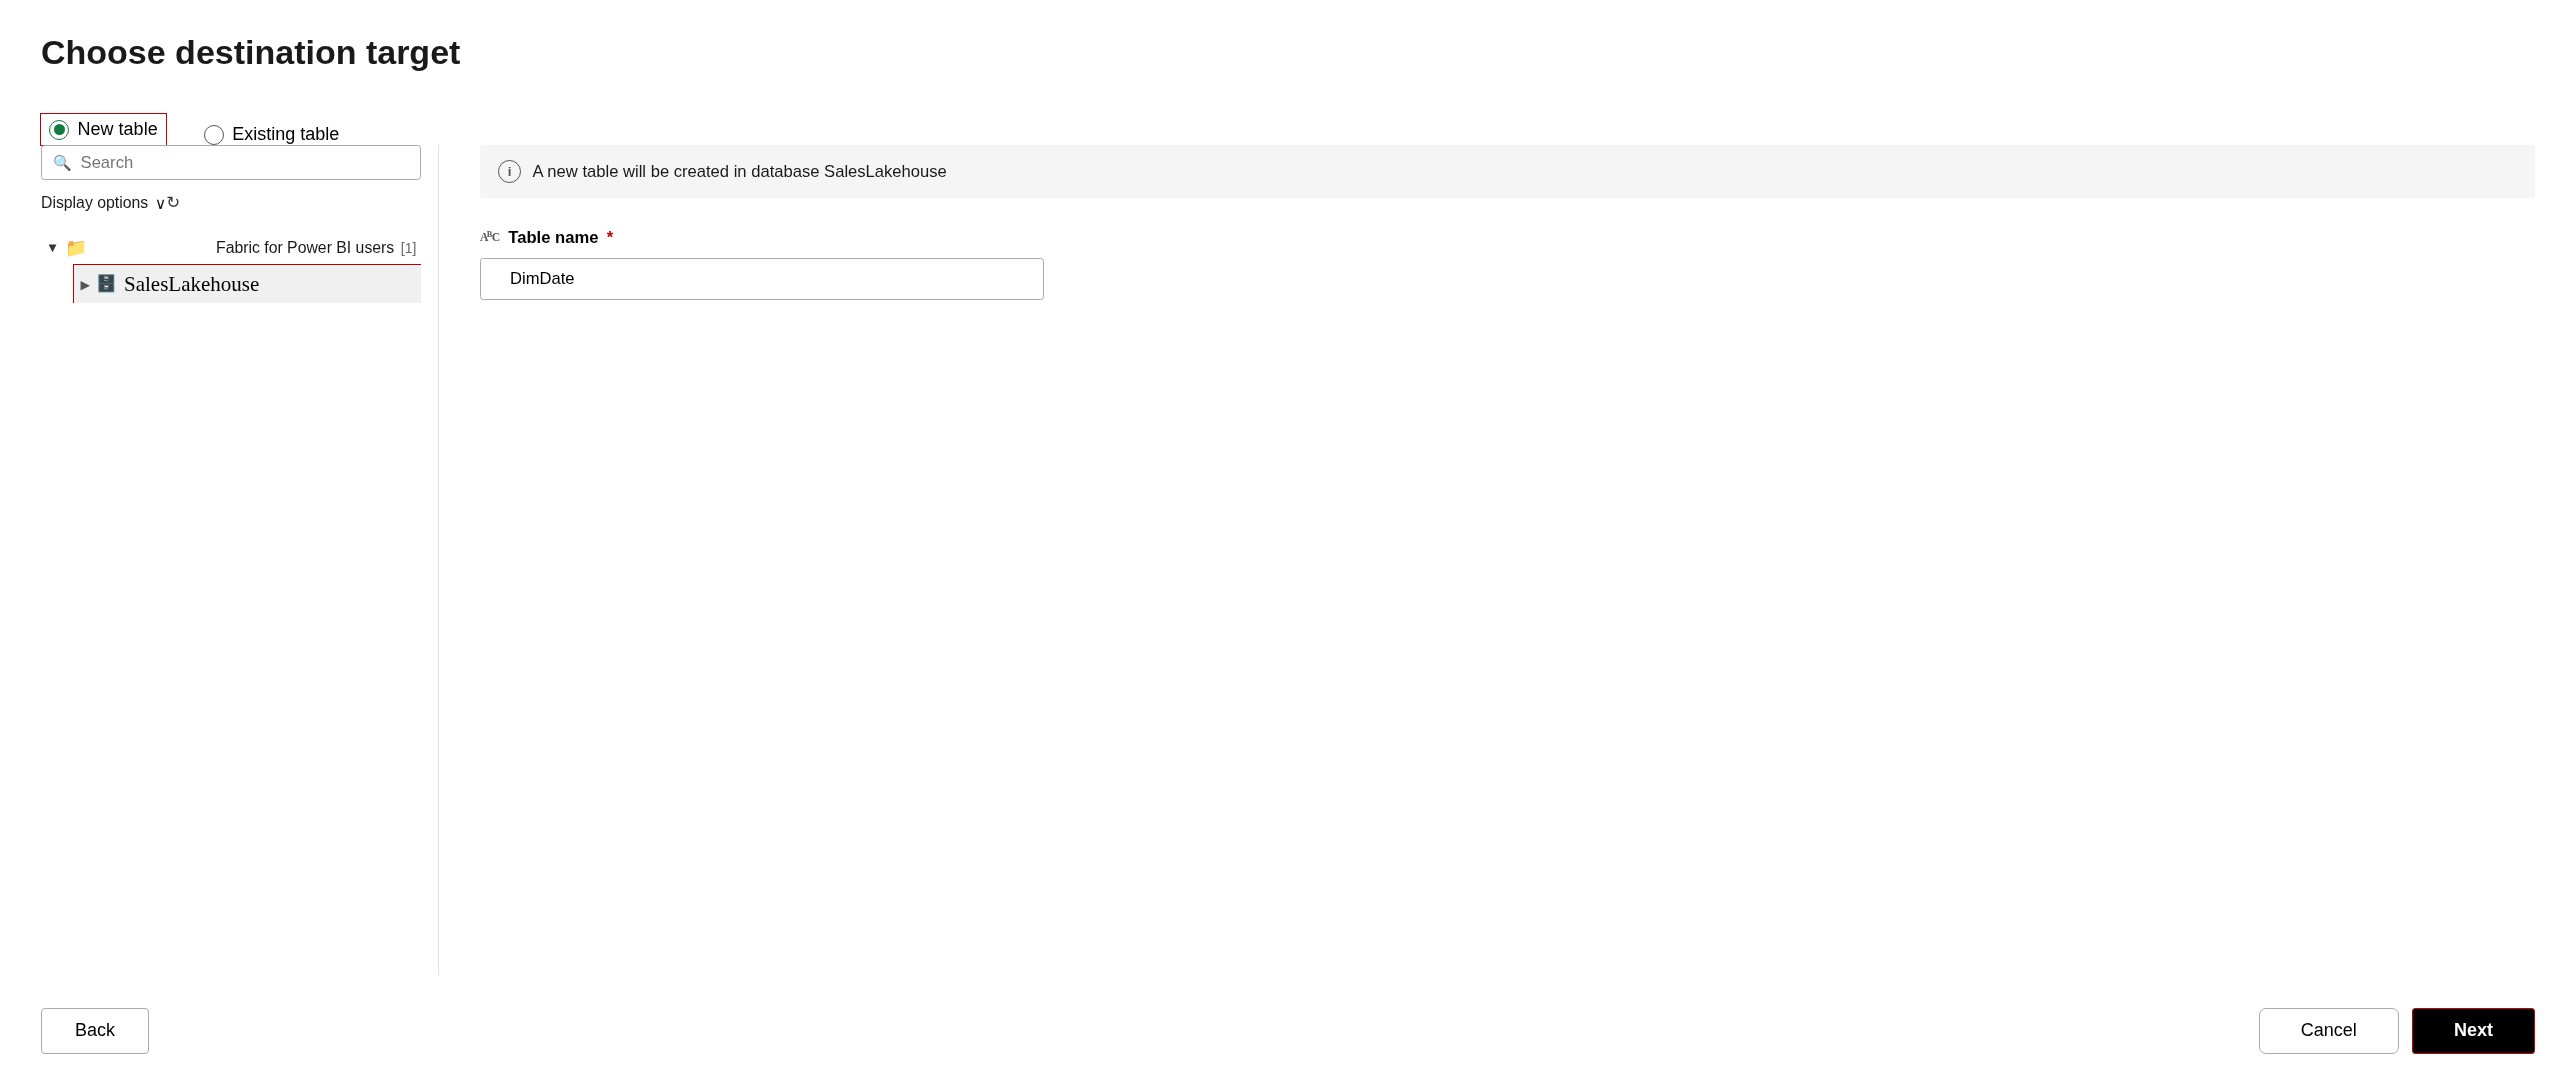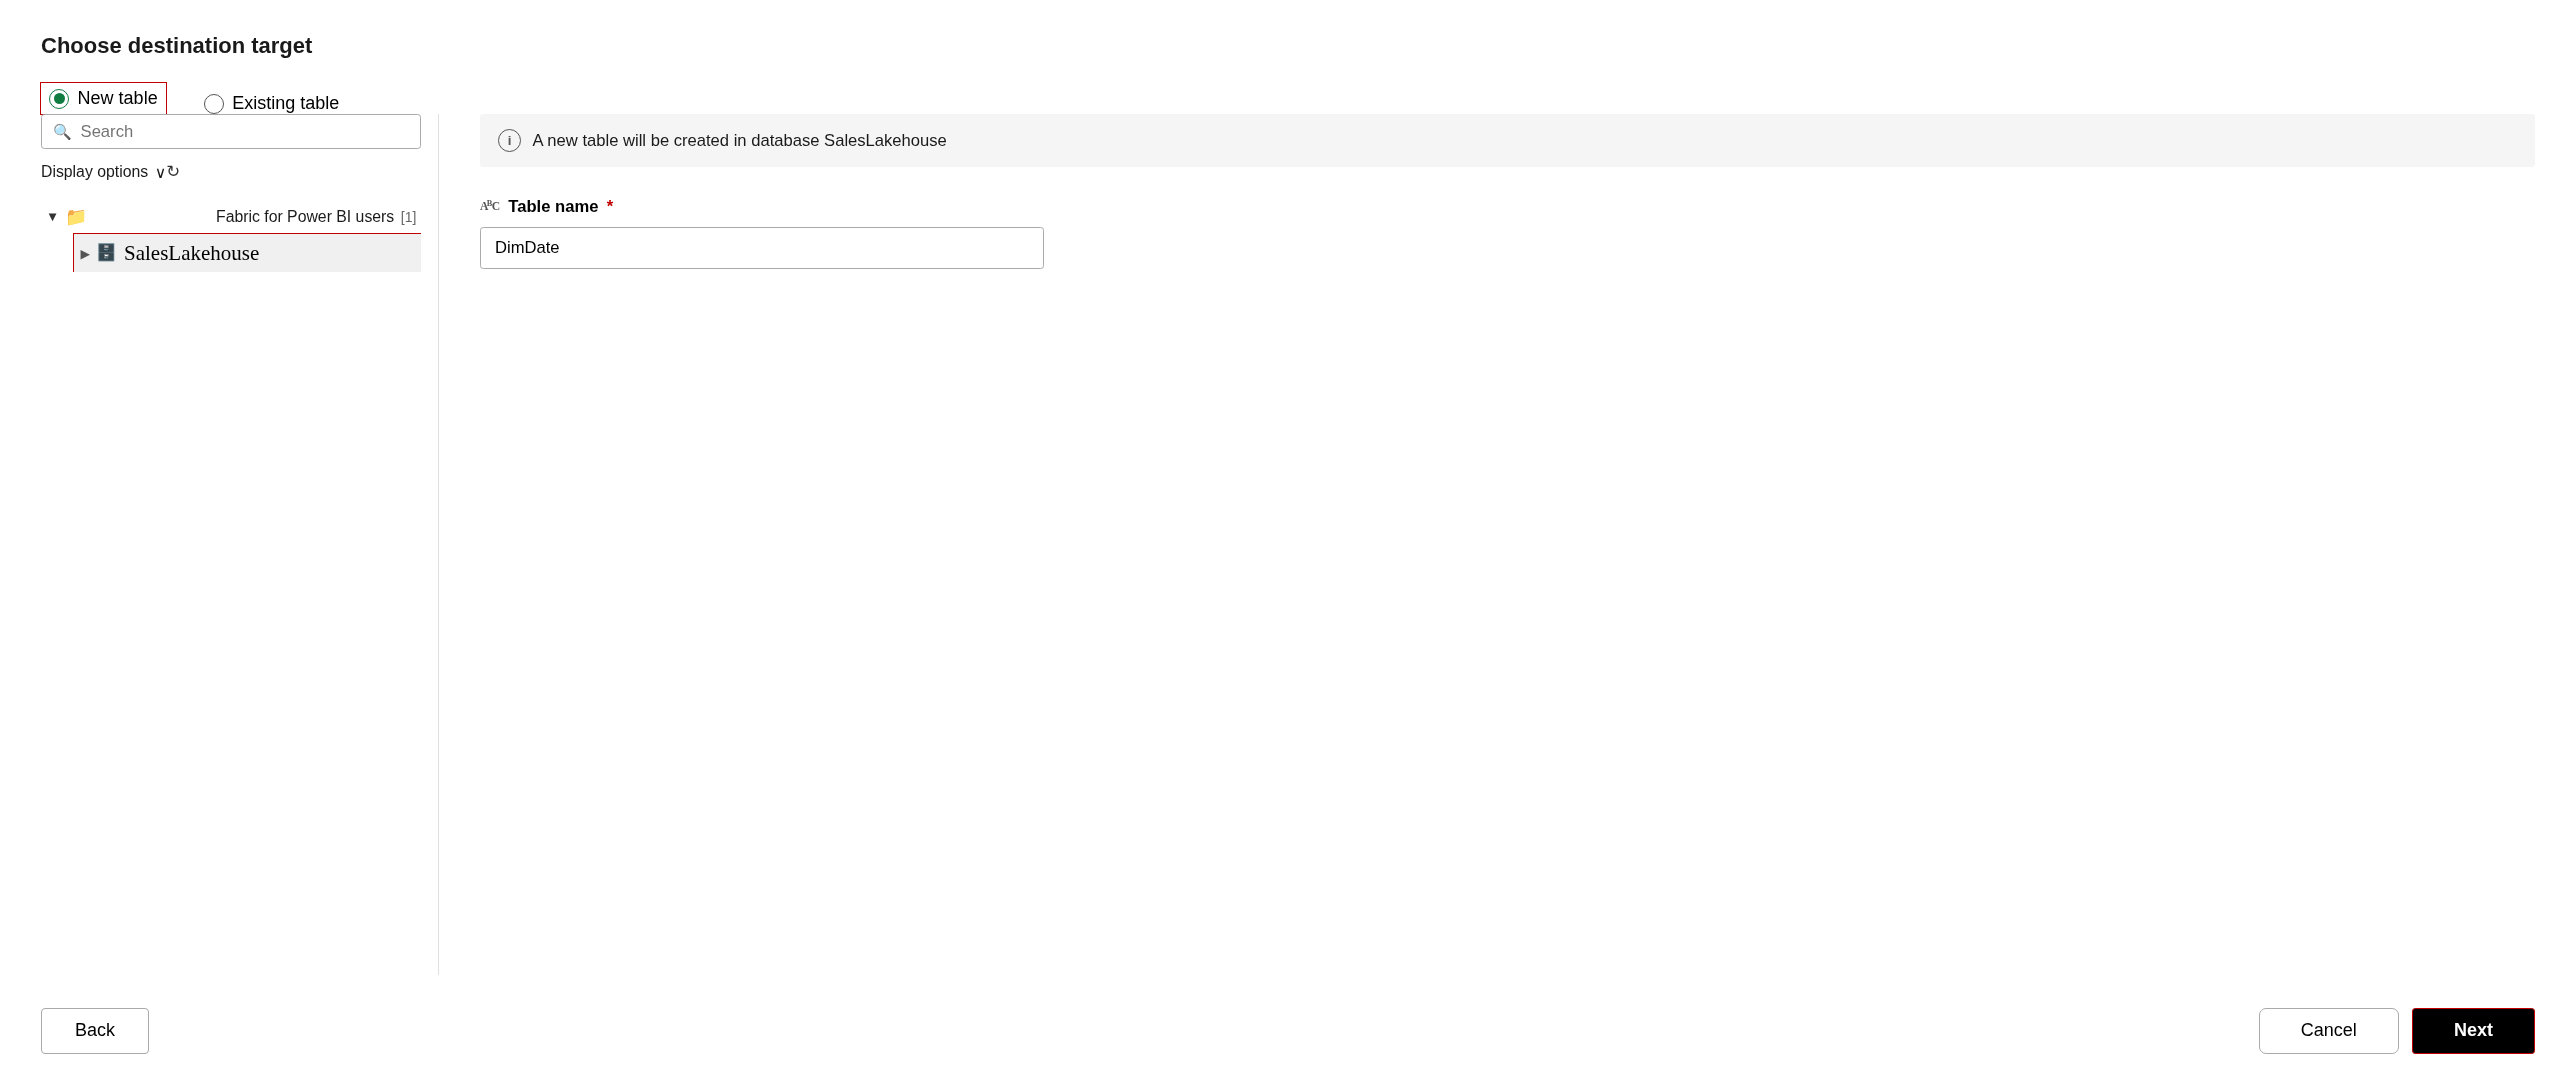--- a/index.html
+++ b/index.html
@@ -6,24 +6,24 @@
     body {
       font-family: 'Segoe UI', Tahoma, Geneva, Verdana, sans-serif;
       background: #ffffff;
       padding: 33px 41px;
       min-height: 100vh;
       display: flex;
       flex-direction: column;
     }
 
     .page-title {
-      font-size: 22px;
+      font-size: 34px;
       font-weight: 600;
       color: #1a1a1a;
-      margin-bottom: 24px;
+      margin-bottom: 42px;
     }
 
     .radio-group {
       display: flex;
       align-items: flex-end;
       gap: 38px;
     }
 
     .radio-option {
       display: flex;
@@ -244,21 +244,21 @@
       color: #555;
     }
 
     .required-star {
       color: #c00000;
     }
 
     .table-name-input {
       border: 0.8px solid #aaa;
       border-radius: 3.3px;
-      padding: 10px 14px;
+      padding: 10px 29px;
       font-size: 16.6px;
       width: 564px;
       outline: none;
     }
 
     .footer {
       display: flex;
       justify-content: space-between;
       align-items: center;
       padding-top: 33px;

